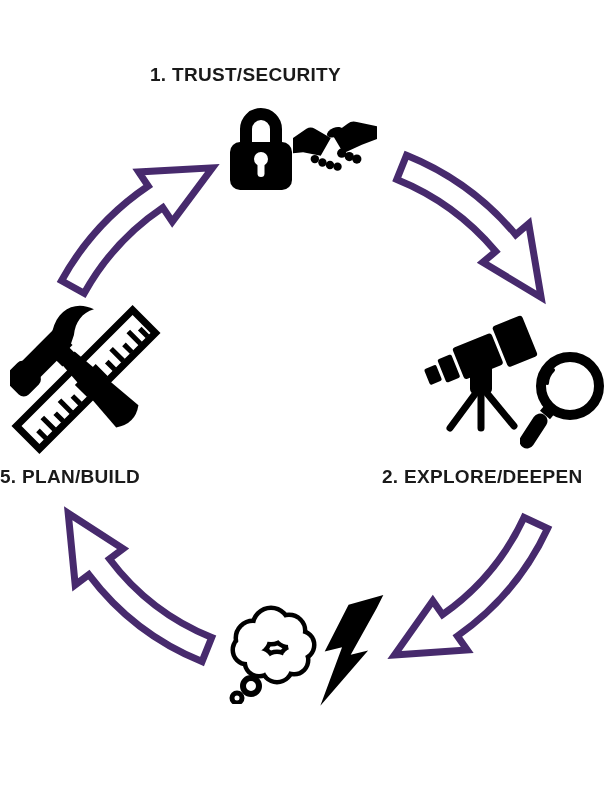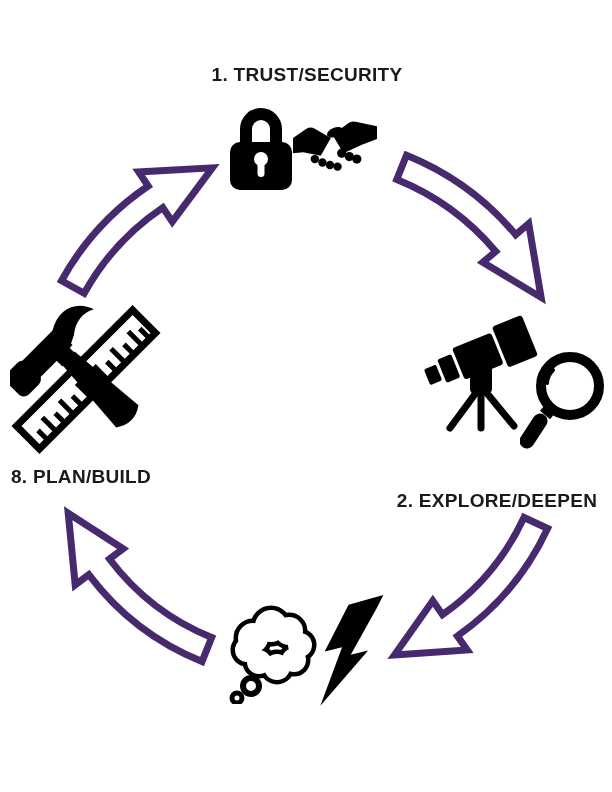--- a/index.html
+++ b/index.html
@@ -9,25 +9,24 @@
     background:#fff;
     overflow:hidden;
     font-family:"Liberation Sans", sans-serif;
   }
   .stage-label{
     position:absolute;
     font-weight:bold;
     font-size:19px;
     letter-spacing:0.3px;
     color:#1a1a1a;
-    text-align:center;
     white-space:nowrap;
   }
   #label-1{left:150px;top:64px;width:314px;}
-  #label-2{left:382px;top:466px;width:230px;margin-top:24px;}
+  #label-2{left:382px;top:466px;width:230px;}
   #label-3{left:145px;top:722px;width:314px;}
   #label-4{left:0px;top:466px;width:162px;}
   .icon{position:absolute;}
   #arrows{position:absolute;left:0;top:0;}
 </style>
 </head>
 <body>
 
 <div id="page">
 
@@ -123,15 +122,15 @@
     </g>
     <g transform="translate(10,2) rotate(-45 75 78)" fill="#000">
       <rect x="12" y="10" width="28" height="30" rx="7"></rect>
       <rect x="36" y="12" width="48" height="24"></rect>
       <path d="M80,12 C100,0 118,8 124,26 C113,20 102,22 92,30 L80,36 Z"></path>
       <rect x="62" y="32" width="18" height="12"></rect>
       <path d="M63,42 L81,42 L88,124 Q73,135 57,124 Z"></path>
     </g>
   </svg>
 
-  <div id="label-4" class="stage-label">8. PLAN/BUILD</div>
+  <div id="label-4" class="stage-label">5. PLAN/BUILD</div>
 
 </div>
 
 </body></html>

